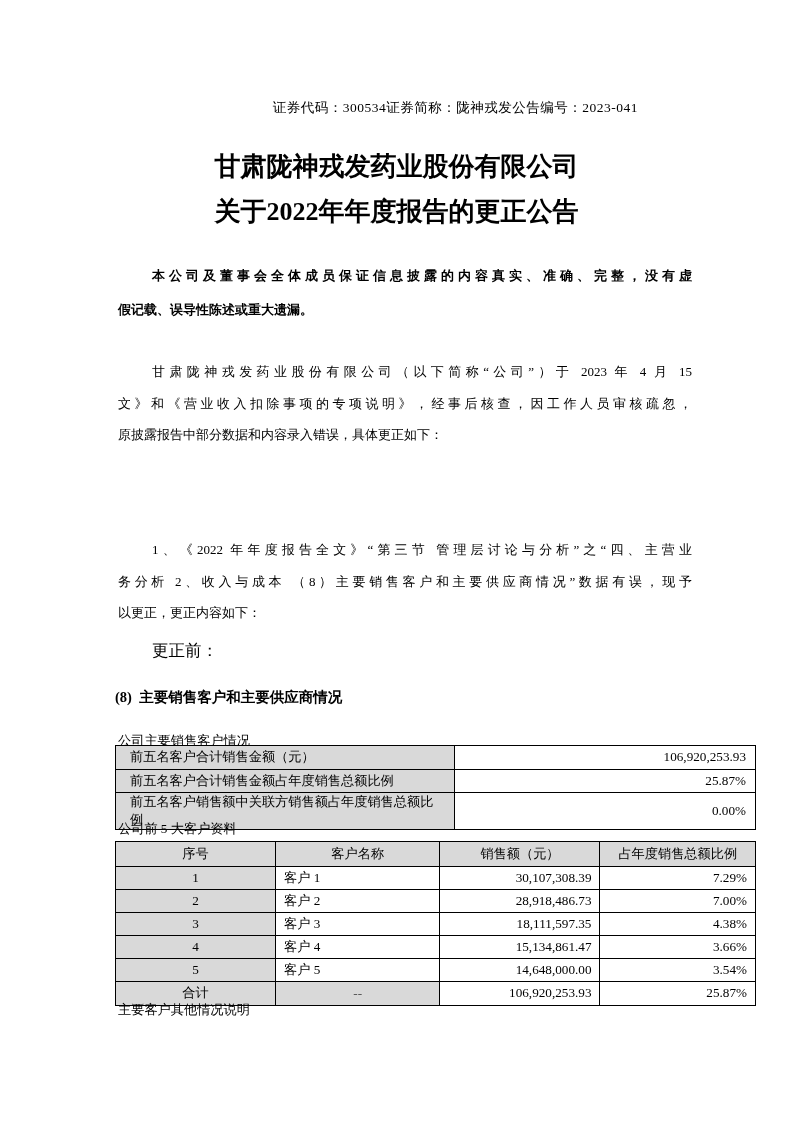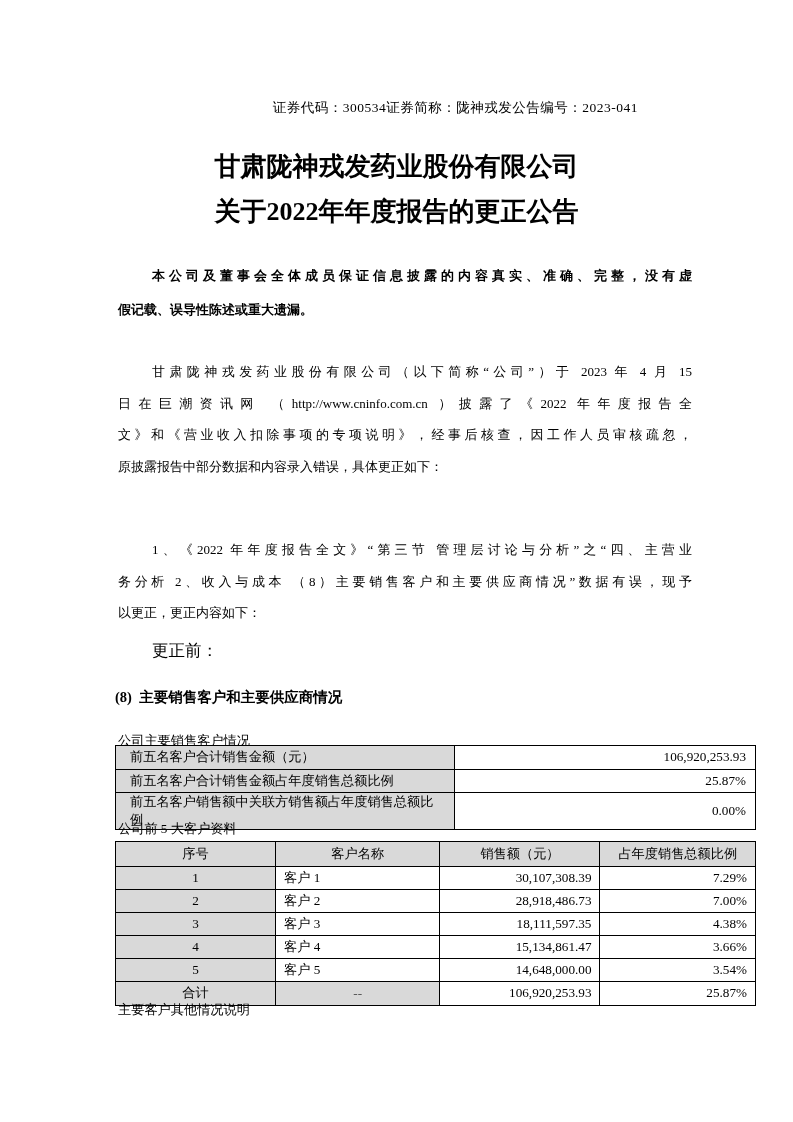--- a/index.html
+++ b/index.html
@@ -74,21 +74,20 @@
     <div>关于2022年年度报告的更正公告</div>
   </div>
 
   <div class="abs textcol declaration para" id="declaration">
       <div class="jline">本公司及董事会全体成员保证信息披露的内容真实、准确、完整，没有虚</div>
       <div class="jline lastline">假记载、误导性陈述或重大遗漏。</div>
     </div>
 
   <div class="abs textcol intro para" id="intro">
       <div class="jline">甘肃陇神戎发药业股份有限公司（以下简称“公司”）于 2023 年 4 月 15</div>
-      <div class="jline">日在巨潮资讯网 （http://www.cninfo.com.cn ）披露了《2022 年年度报告全</div>
       <div class="jline">文》和《营业收入扣除事项的专项说明》，经事后核查，因工作人员审核疏忽，</div>
       <div class="jline lastline">原披露报告中部分数据和内容录入错误，具体更正如下：</div>
     </div>
 
 
   <div class="abs textcol para2 para" id="para2">
       <div class="jline">1、《2022 年年度报告全文》“第三节 管理层讨论与分析”之“四、主营业</div>
       <div class="jline">务分析 2、收入与成本 （8）主要销售客户和主要供应商情况”数据有误，现予</div>
       <div class="jline lastline">以更正，更正内容如下：</div>
     </div>

